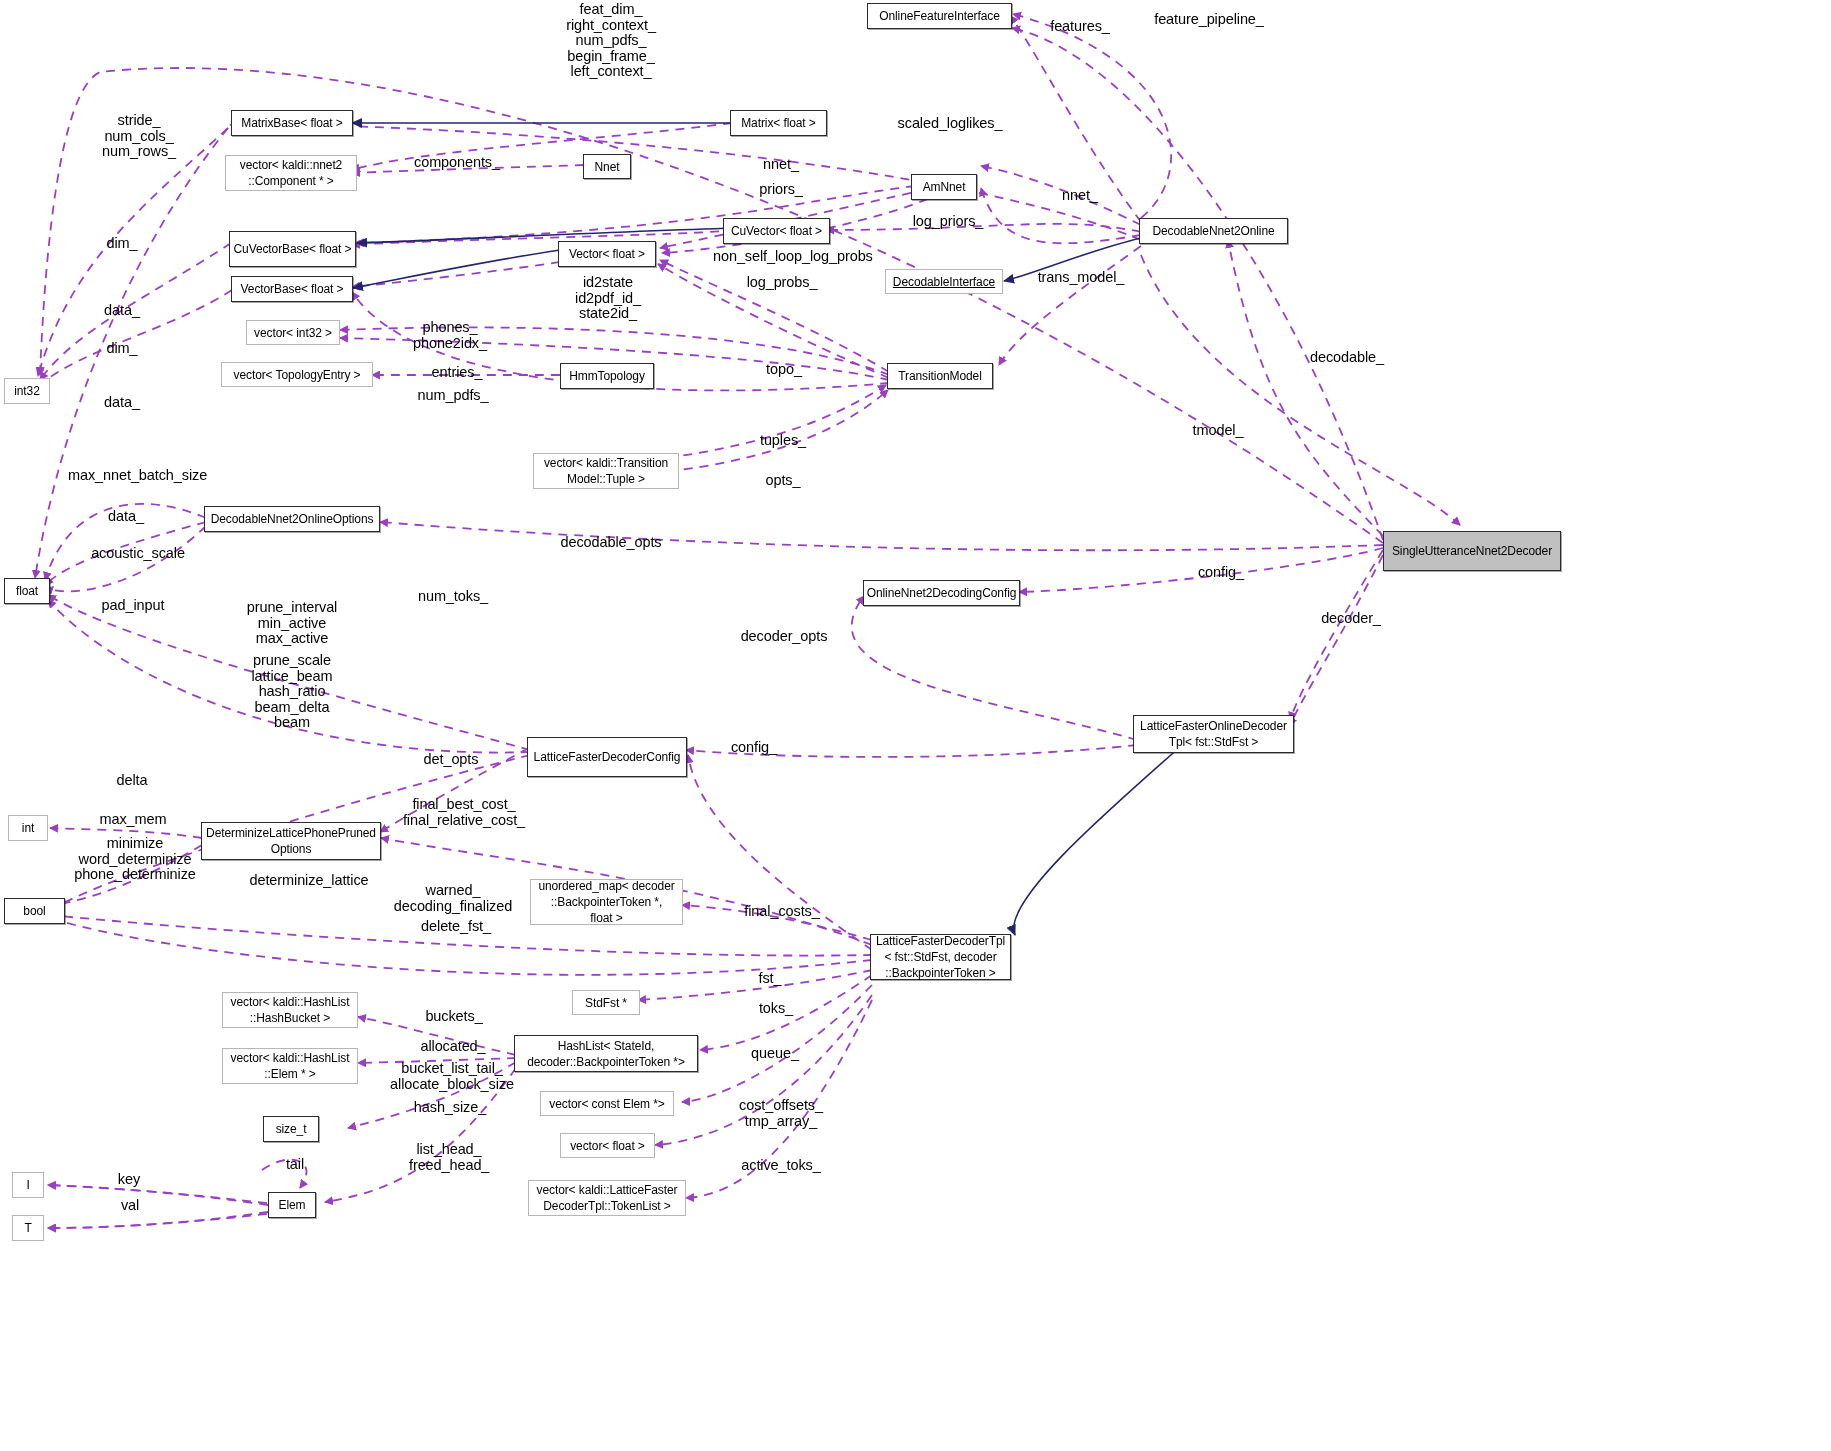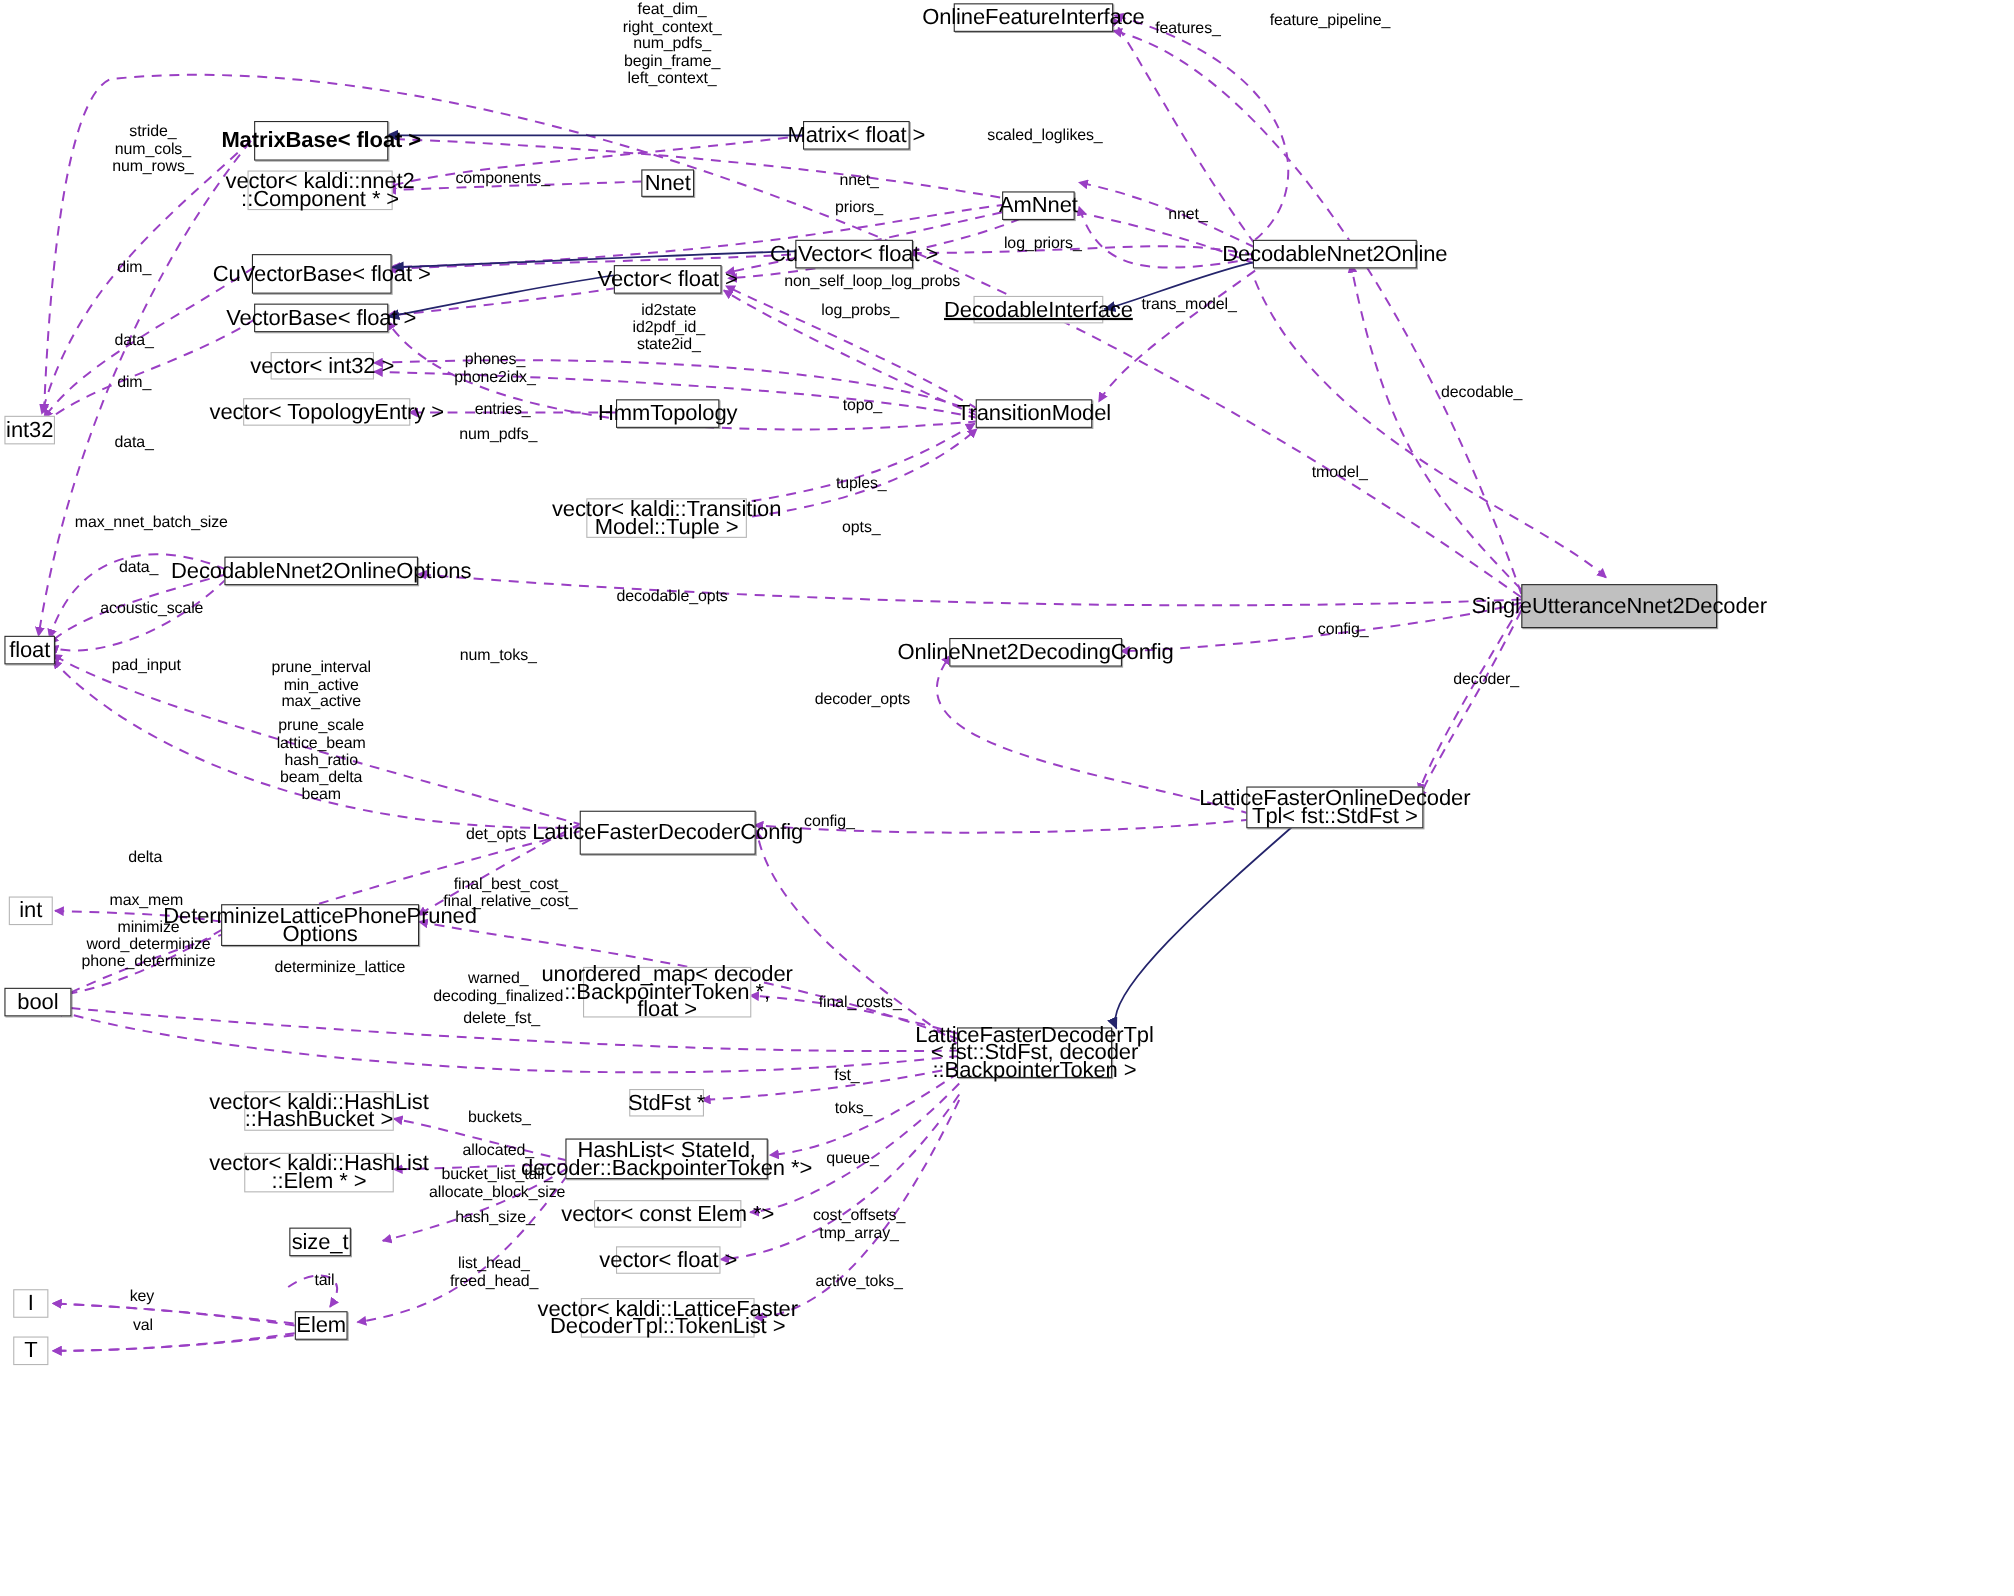--- a/index.html
+++ b/index.html
@@ -26,21 +26,21 @@
     pointer-events: none;
   }
   .node {
     position: absolute;
     box-sizing: border-box;
     background: #ffffff;
     display: flex;
     align-items: center;
     justify-content: center;
     text-align: center;
-    font-size: 20px;
+    font-size: 12px;
     line-height: 16px;
     color: #000000;
     white-space: pre;
     letter-spacing: -0.1px;
   }
   .node.solid {
     border: 1.6px solid #2b2b2b;
     box-shadow: 1px 1px 0 rgba(0,0,0,0.35);
   }
   .node.light {
@@ -161,21 +161,21 @@
 
   <div class="node light" style="left:4px;top:378px;width:46px;height:26px;"><span>int32</span></div>
   <div class="node solid" style="left:4px;top:578px;width:46px;height:26px;"><span>float</span></div>
   <div class="node light" style="left:8px;top:815px;width:40px;height:26px;"><span>int</span></div>
   <div class="node solid" style="left:4px;top:898px;width:61px;height:26px;"><span>bool</span></div>
   <div class="node light" style="left:12px;top:1172px;width:32px;height:26px;"><span>I</span></div>
   <div class="node light" style="left:12px;top:1215px;width:32px;height:26px;"><span>T</span></div>
   <div class="node solid" style="left:263px;top:1116px;width:56px;height:26px;"><span>size_t</span></div>
   <div class="node solid" style="left:268px;top:1192px;width:48px;height:26px;"><span>Elem</span></div>
 
-  <div class="node solid" style="left:231px;top:110px;width:122px;height:36px;font-weight:bold;"><span>MatrixBase&lt; float &gt;</span></div>
+  <div class="node solid" style="left:231px;top:110px;width:122px;height:26px;"><span>MatrixBase&lt; float &gt;</span></div>
   <div class="node light" style="left:225px;top:155px;width:132px;height:36px;"><span>vector&lt; kaldi::nnet2
 ::Component * &gt;</span></div>
   <div class="node solid" style="left:229px;top:231px;width:127px;height:36px;"><span>CuVectorBase&lt; float &gt;</span></div>
   <div class="node solid" style="left:231px;top:276px;width:122px;height:26px;"><span>VectorBase&lt; float &gt;</span></div>
   <div class="node light" style="left:246px;top:320px;width:94px;height:25px;"><span>vector&lt; int32 &gt;</span></div>
   <div class="node light" style="left:221px;top:362px;width:152px;height:25px;"><span>vector&lt; TopologyEntry &gt;</span></div>
   <div class="node solid" style="left:204px;top:506px;width:176px;height:26px;"><span>DecodableNnet2OnlineOptions</span></div>
 
   <div class="node solid" style="left:730px;top:110px;width:97px;height:26px;"><span>Matrix&lt; float &gt;</span></div>
   <div class="node solid" style="left:583px;top:154px;width:48px;height:25px;"><span>Nnet</span></div>

